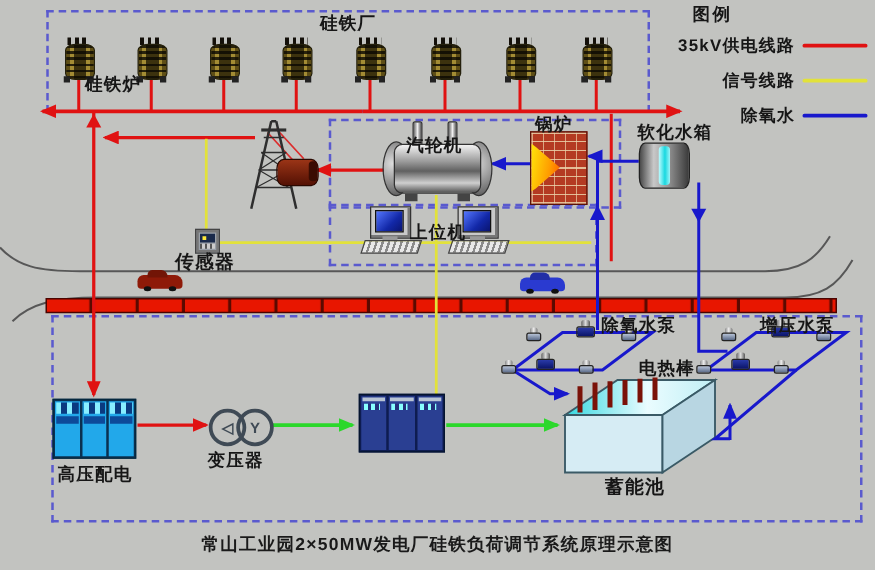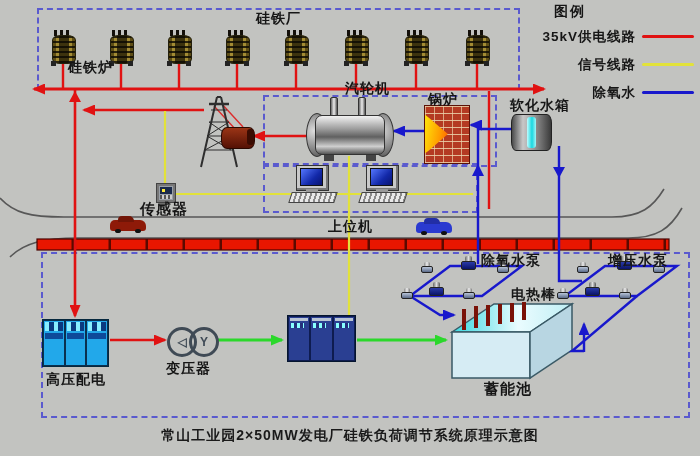--- a/index.html
+++ b/index.html
@@ -315,24 +315,24 @@
       <div class="pump" style="left: 577px; top: 262px;"></div>
       <div class="pump lg" style="left: 617px; top: 256px;"></div>
       <div class="pump" style="left: 653px; top: 262px;"></div>
       <div class="pump" style="left: 557px; top: 288px;"></div>
       <div class="pump lg" style="left: 585px; top: 282px;"></div>
       <div class="pump" style="left: 619px; top: 288px;"></div>
     </div>
 
   <div class="lbl" style="left:256px;top:10px;">硅铁厂</div>
   <div class="lbl" style="left:68px;top:59px;">硅铁炉</div>
-  <div class="lbl" style="left:325px;top:80px;margin-left:20px;">汽轮机</div>
+  <div class="lbl" style="left:325px;top:108px;">汽轮机</div>
   <div class="lbl" style="left:428px;top:91px;">锅炉</div>
   <div class="lbl" style="left:510px;top:97px;">软化水箱</div>
-  <div class="lbl" style="left:328px;top:177px;margin-top:41px;">上位机</div>
+  <div class="lbl" style="left:328px;top:177px;">上位机</div>
   <div class="lbl big" style="left:140px;top:200px;">传感器</div>
   <div class="lbl" style="left:481px;top:252px;text-align:center;">除氧水泵</div>
   <div class="lbl" style="left:608px;top:252px;">增压水泵</div>
   <div class="lbl" style="left:511px;top:286px;">电热棒</div>
   <div class="lbl big" style="left:484px;top:380px;">蓄能池</div>
   <div class="lbl" style="left:46px;top:371px;">高压配电</div>
   <div class="lbl" style="left:166px;top:360px;">变压器</div>
 
   <div id="legend">
     <div class="lg-title">图例</div>

